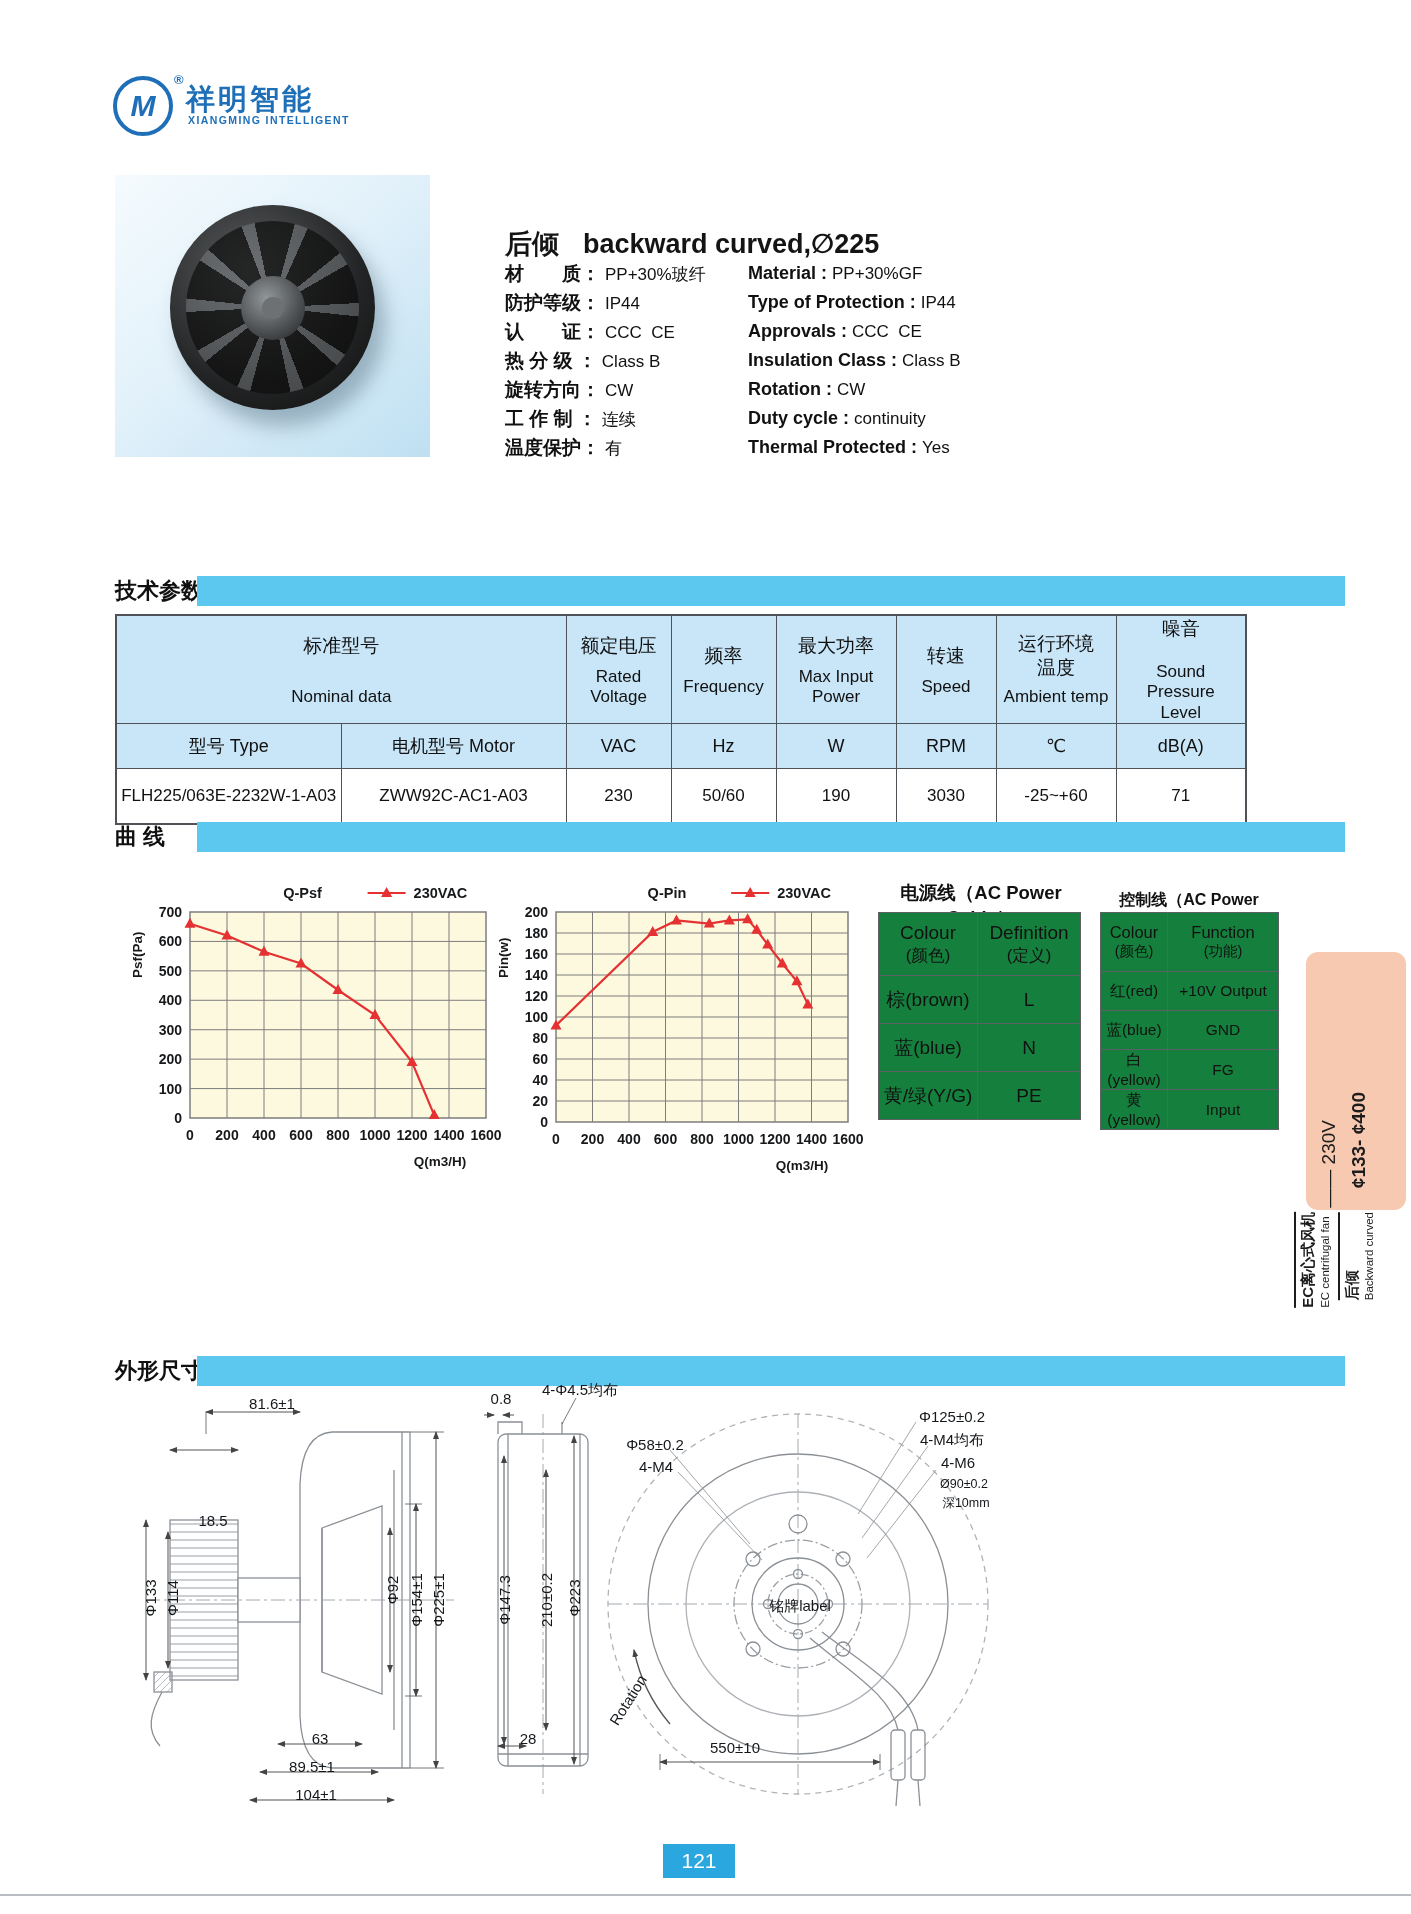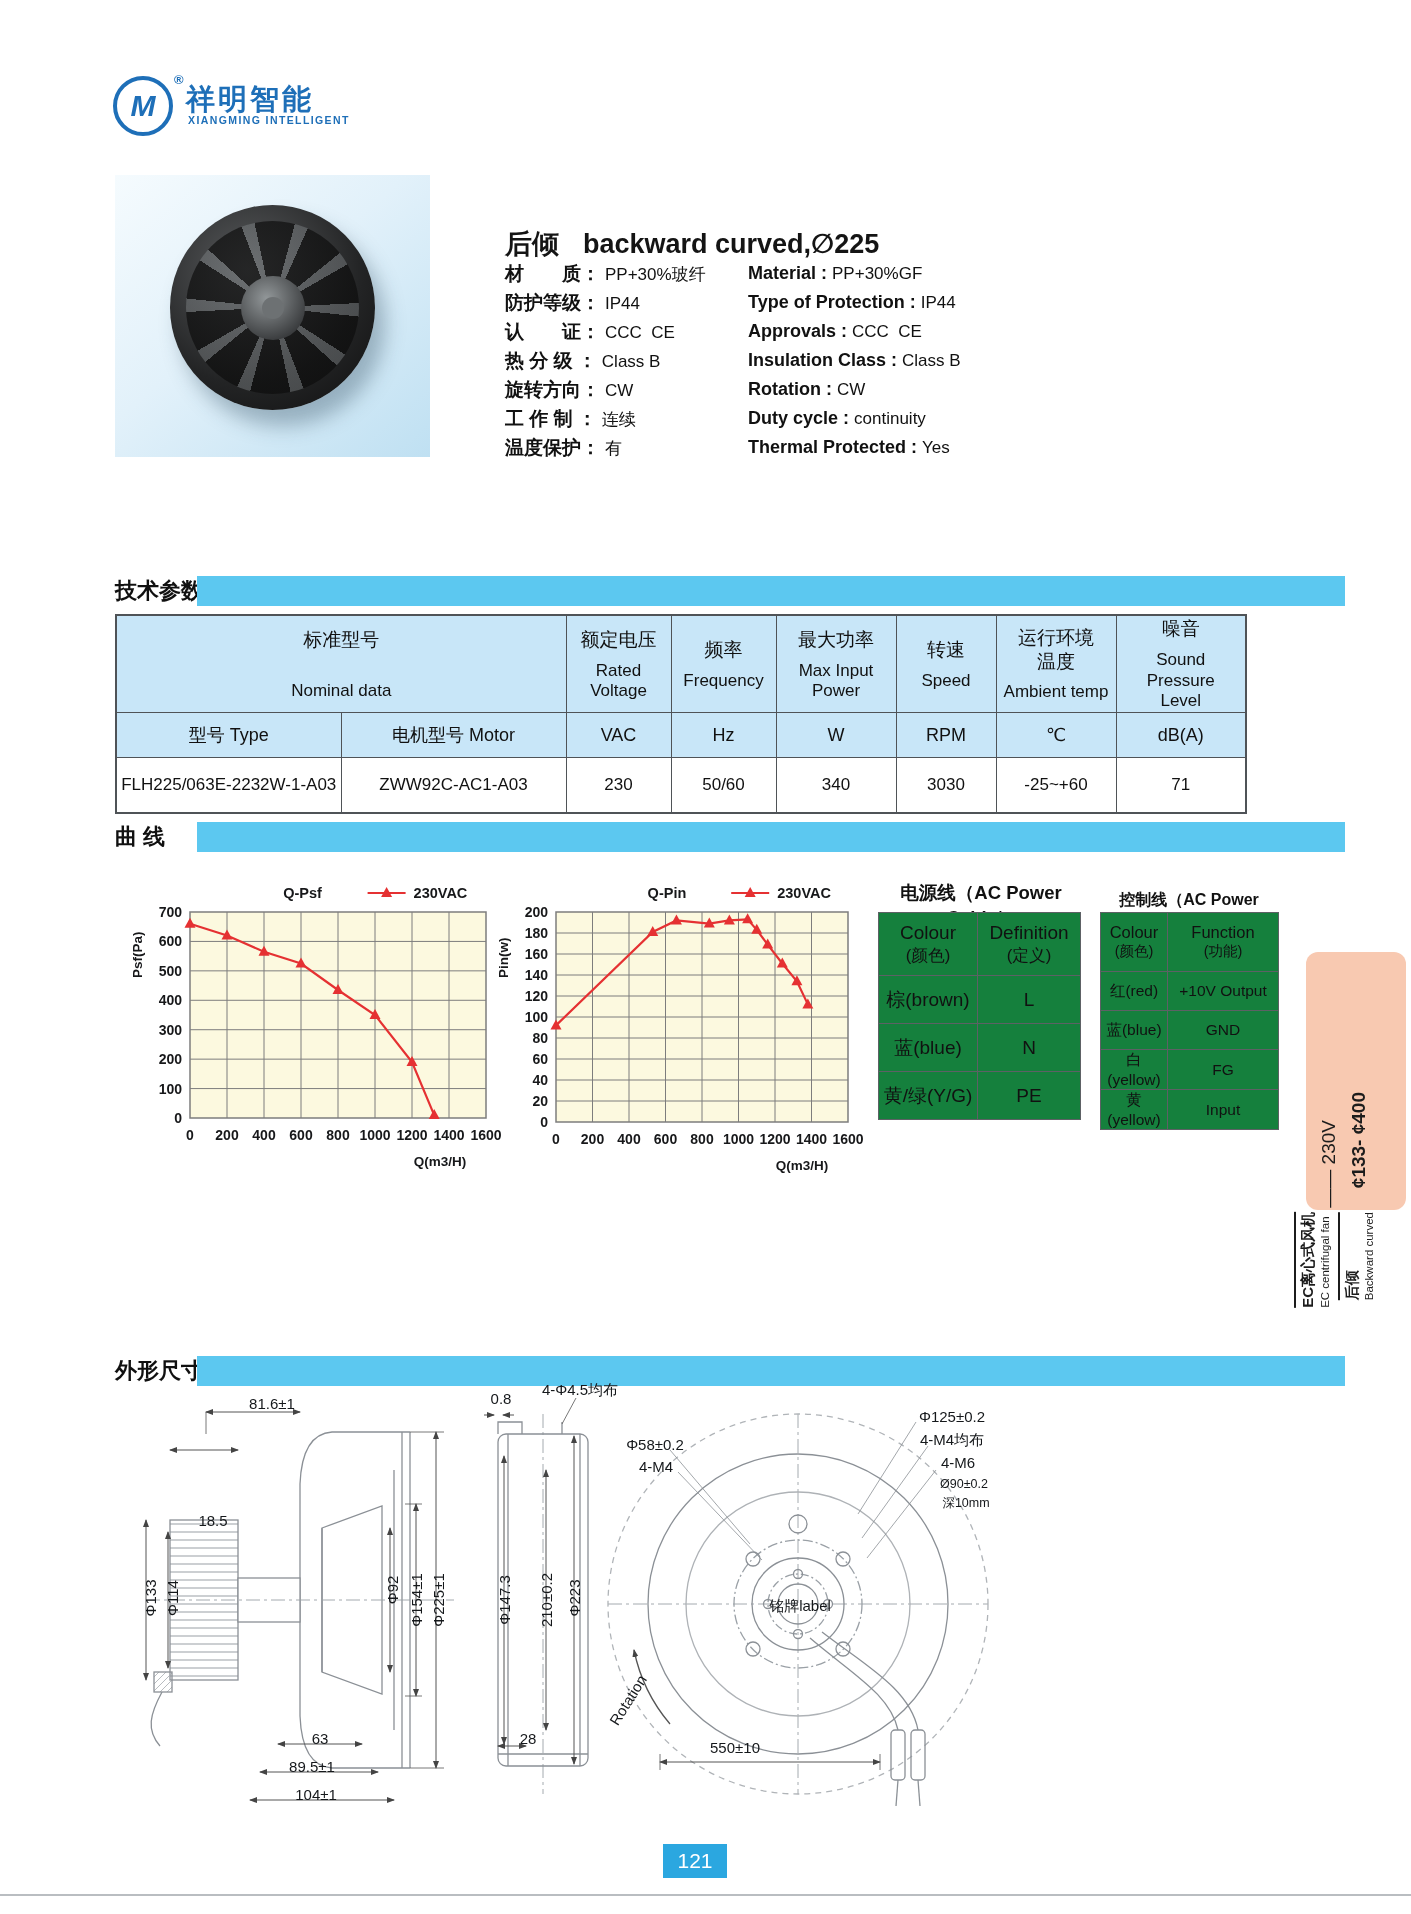--- a/index.html
+++ b/index.html
@@ -84,21 +84,21 @@
   .sbgroup{position:absolute;transform-origin:0 0;transform:rotate(-90deg) translateX(-100%);
       border-top:2.5px solid #1c1c1c;padding-top:3px;white-space:nowrap;color:#1c1c1c}
   .sbg-zh{font-size:15px;font-weight:700;line-height:1.25}
   .sbg-en{font-size:11.5px;line-height:1.3}
 
   
   .dim{position:absolute;font-size:15px;color:#15181b;white-space:nowrap;z-index:5}
   .dim.small{font-size:12.5px}
 
   
-  .pagenum{position:absolute;left:663px;top:1844px;width:64px;height:34px;background:#2ba7e0;color:#fff;
+  .pagenum{position:absolute;left:663px;top:1844px;width:72px;height:34px;background:#2ba7e0;color:#fff;
            font-size:21px;display:flex;align-items:center;justify-content:center}
   .botline{position:absolute;left:0;top:1894px;width:1411px;height:2px;background:#b9bdc1}
 </style>
 </head>
 <body>
 
 <div class="page">
 
   <div>
     <div class="logo-circle">
@@ -176,39 +176,39 @@
             <div class="zh">转速</div>
             <div class="en">Speed</div>
           </th>
       <th>
             <div class="zh pre">运行环境
 温度</div>
             <div class="en">Ambient temp</div>
           </th>
       <th>
             <div class="zh">噪音</div>
-            <div class="en" style="width:92px;margin:8px auto 0;line-height:1.2">Sound Pressure Level</div>
+            <div class="en" style="width:92px;margin:20px auto 0;line-height:1.2">Sound Pressure Level</div>
           </th>
     </tr>
     <tr class="hr2">
       <th>型号 Type</th>
       <th>电机型号 Motor</th>
       <th>VAC</th>
       <th>Hz</th>
       <th>W</th>
       <th>RPM</th>
       <th>℃</th>
       <th>dB(A)</th>
     </tr>
     <tr class="dr">
       <td>FLH225/063E-2232W-1-A03</td>
       <td>ZWW92C-AC1-A03</td>
       <td>230</td>
       <td>50/60</td>
-      <td>340</td>
+      <td>190</td>
       <td>3030</td>
       <td>-25~+60</td>
       <td>71</td>
     </tr>
   </tbody>
     </table>
 
   <div class="sechead" style="top:822px">曲  线</div>
   <div class="bar" style="top:822px"></div>
 

